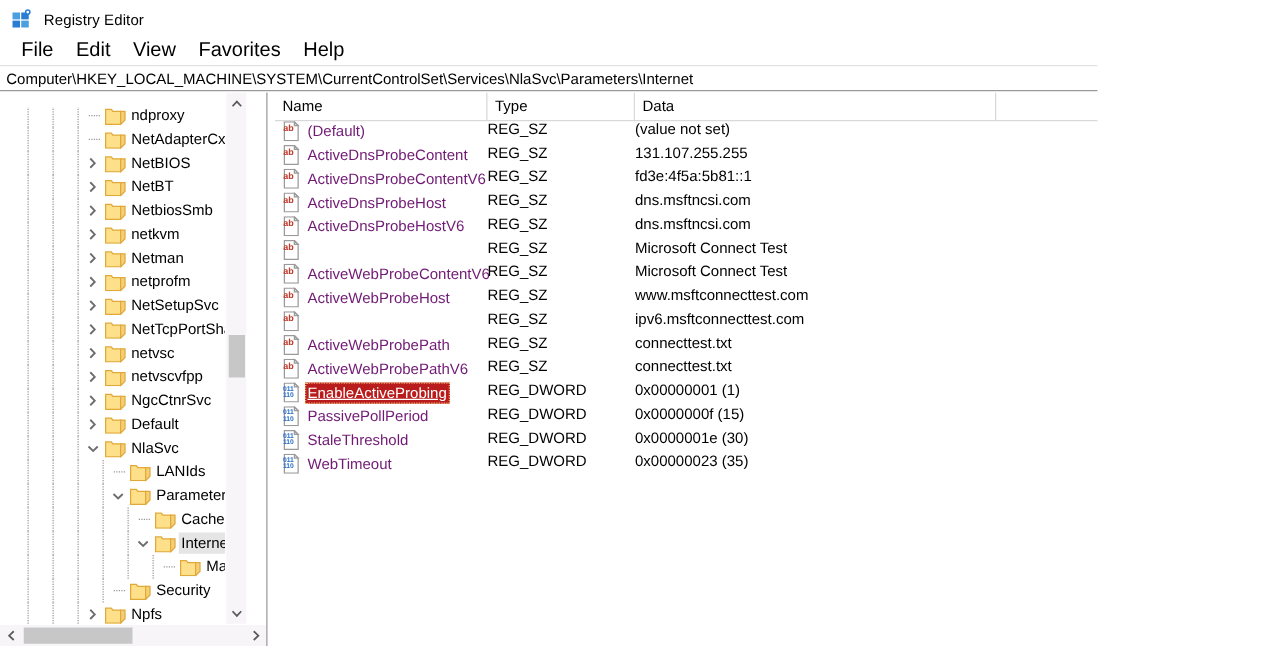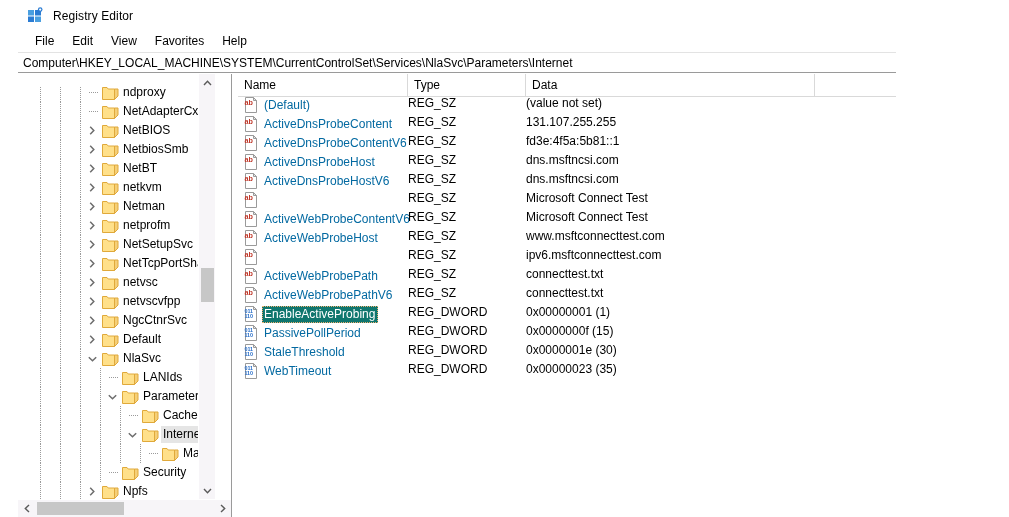--- a/index.html
+++ b/index.html
@@ -14,21 +14,20 @@
     color: #000000;
     -webkit-font-smoothing: antialiased;
   }
   #app {
     position: relative;
     width: 878px;
     height: 517px;
     background: #ffffff;
     overflow: hidden;
     box-sizing: border-box;
-    margin-left: 18px;
   }
 
   
   .titlebar {
     position: absolute;
     left: 0; top: 0;
     width: 1009px;
     height: 31px;
     background: #ffffff;
     display: flex;
@@ -72,21 +71,21 @@
     left: 0; top: 31px;
     width: 1009px;
     height: 21px;
     background: #ffffff;
     display: flex;
     align-items: center;
     padding-left: 8px;
     box-sizing: border-box;
   }
   .menu-item {
-    font-size: 12px;
+    font-size: 16px;
     color: #000000;
     padding: 2px 9px 3px 9px;
     line-height: 1;
     white-space: nowrap;
   }
 
   
   .addressbar {
     position: absolute;
     left: 0; top: 52px;
@@ -290,31 +289,32 @@
     width: 16px;
     height: 16px;
     margin-left: 5px;
     margin-right: 3px;
     flex: none;
     position: relative;
   }
   .licon svg { display: block; }
   .lname {
     font-size: 12px;
-    color: #0369a1;
+    color: #701a75;
     line-height: 1;
     padding: 2px 3px 3px 2px;
     white-space: nowrap;
     box-sizing: border-box;
   }
   .lrow.selected .lname {
-    background: #0f766e;
+    background: #b91c1c;
     color: #ffffff;
     outline: 1px dotted #f0b070;
     outline-offset: -1px;
+    text-decoration: underline;
   }
   .ltype {
     position: absolute;
     left: 170px;
     font-size: 12px;
     color: #000000;
     line-height: 1;
     white-space: nowrap;
   }
   .ldata {
@@ -432,38 +432,38 @@
                 <svg width="6" height="9" viewBox="0 0 6 9">
                   <polyline points="1.2,0.8 4.8,4.5 1.2,8.2" fill="none" stroke="#6d6d6d" stroke-width="1.5"></polyline>
                 </svg>
               </span>
               <span class="folder" style="left: 84px;">
                 <svg width="17" height="14" viewBox="0 0 17 14">
                   <path d="M0.5 1.5 L0.5 13.5 L12.5 13.5 L12.5 3.0 L6.2 3.0 L5.0 1.5 Z" fill="#ffe08a" stroke="#e0a93a" stroke-width="1"></path>
                   <path d="M12.5 3.0 L12.5 13.5 L16.0 10.0 L16.0 3.0 Z" fill="#f5cf78" stroke="#e0a93a" stroke-width="1"></path>
                 </svg>
               </span>
+              <span class="tree-label" style="position: absolute; left: 103px; top: 1px;">NetBT</span>
+            </div>
+            <div class="tree-row">
+              <span class="guide" style="left: 22px;"></span>
+              <span class="guide" style="left: 42px;"></span>
+              <span class="guide" style="left: 62px;"></span>
+              <span class="chev" style="left: 66px;">
+                <svg width="6" height="9" viewBox="0 0 6 9">
+                  <polyline points="1.2,0.8 4.8,4.5 1.2,8.2" fill="none" stroke="#6d6d6d" stroke-width="1.5"></polyline>
+                </svg>
+              </span>
+              <span class="folder" style="left: 84px;">
+                <svg width="17" height="14" viewBox="0 0 17 14">
+                  <path d="M0.5 1.5 L0.5 13.5 L12.5 13.5 L12.5 3.0 L6.2 3.0 L5.0 1.5 Z" fill="#ffe08a" stroke="#e0a93a" stroke-width="1"></path>
+                  <path d="M12.5 3.0 L12.5 13.5 L16.0 10.0 L16.0 3.0 Z" fill="#f5cf78" stroke="#e0a93a" stroke-width="1"></path>
+                </svg>
+              </span>
               <span class="tree-label" style="position: absolute; left: 103px; top: 1px;">NetbiosSmb</span>
-            </div>
-            <div class="tree-row">
-              <span class="guide" style="left: 22px;"></span>
-              <span class="guide" style="left: 42px;"></span>
-              <span class="guide" style="left: 62px;"></span>
-              <span class="chev" style="left: 66px;">
-                <svg width="6" height="9" viewBox="0 0 6 9">
-                  <polyline points="1.2,0.8 4.8,4.5 1.2,8.2" fill="none" stroke="#6d6d6d" stroke-width="1.5"></polyline>
-                </svg>
-              </span>
-              <span class="folder" style="left: 84px;">
-                <svg width="17" height="14" viewBox="0 0 17 14">
-                  <path d="M0.5 1.5 L0.5 13.5 L12.5 13.5 L12.5 3.0 L6.2 3.0 L5.0 1.5 Z" fill="#ffe08a" stroke="#e0a93a" stroke-width="1"></path>
-                  <path d="M12.5 3.0 L12.5 13.5 L16.0 10.0 L16.0 3.0 Z" fill="#f5cf78" stroke="#e0a93a" stroke-width="1"></path>
-                </svg>
-              </span>
-              <span class="tree-label" style="position: absolute; left: 103px; top: 1px;">NetBT</span>
             </div>
             <div class="tree-row">
               <span class="guide" style="left: 22px;"></span>
               <span class="guide" style="left: 42px;"></span>
               <span class="guide" style="left: 62px;"></span>
               <span class="chev" style="left: 66px;">
                 <svg width="6" height="9" viewBox="0 0 6 9">
                   <polyline points="1.2,0.8 4.8,4.5 1.2,8.2" fill="none" stroke="#6d6d6d" stroke-width="1.5"></polyline>
                 </svg>
               </span>

